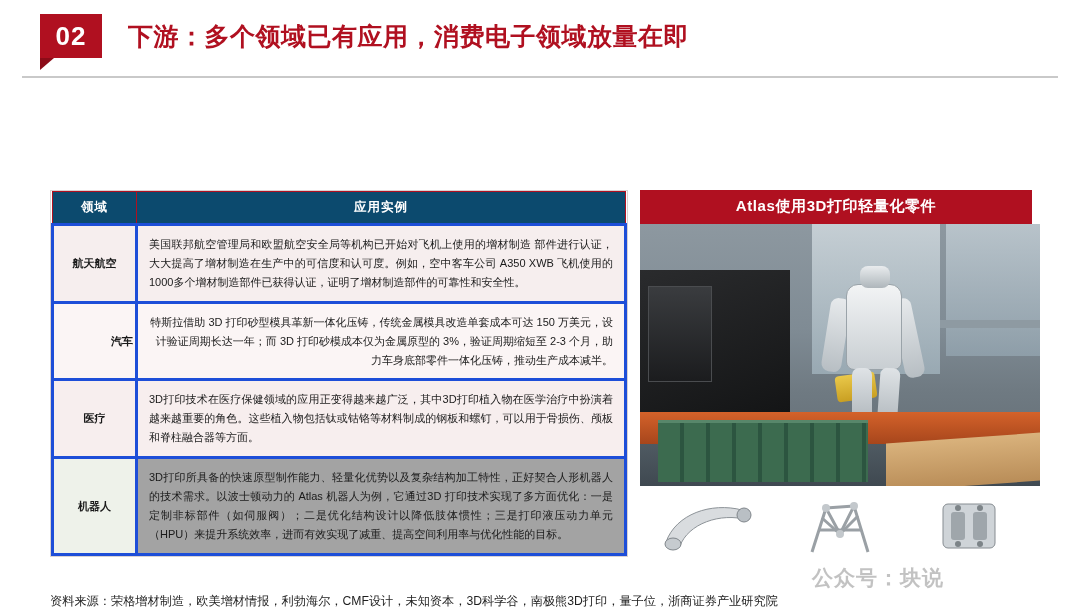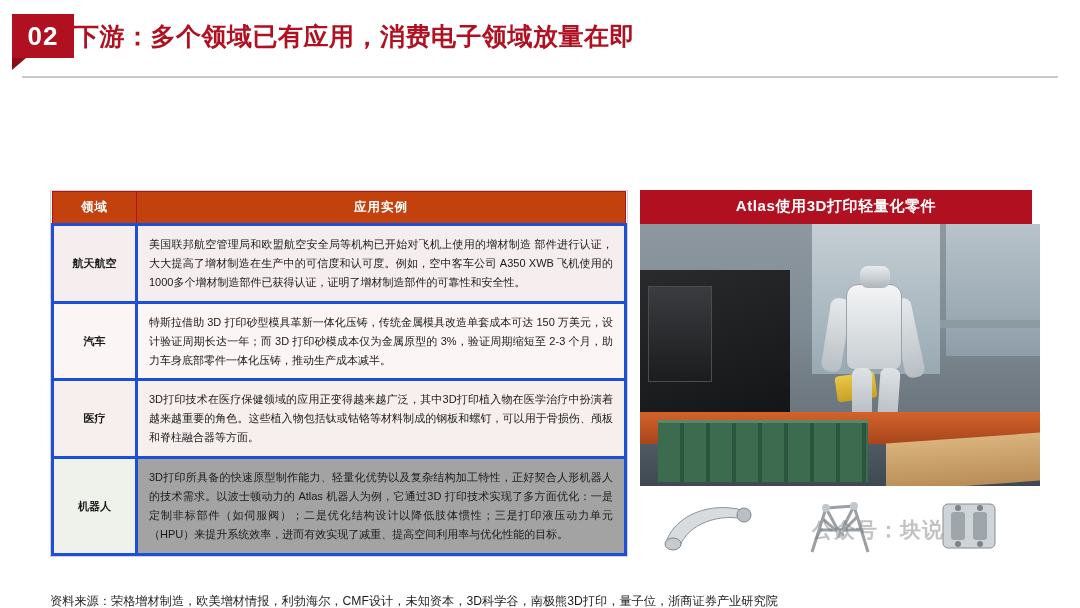--- a/index.html
+++ b/index.html
@@ -27,32 +27,33 @@
   .num-badge {
     width: 62px; height: 44px;
     background: #b01020;
     color: #ffffff;
     font-size: 26px;
     font-weight: bold;
     display: flex;
     align-items: center;
     justify-content: center;
     position: relative;
-    margin-left: 12px;
+    margin-left: 40px;
     letter-spacing: 1px;
   }
   .num-badge::after {
     content: "";
     position: absolute;
     left: 0; bottom: -12px;
     width: 0; height: 0;
     border-left: 14px solid #8c0c18;
     border-bottom: 12px solid transparent;
   }
   .header-title {
+    margin-left: 26px;
     color: #b01020;
     font-size: 25px;
     font-weight: bold;
     letter-spacing: 0.5px;
     white-space: nowrap;
   }
   .header-rule {
     position: absolute;
     left: 22px; top: 76px;
     width: 1036px; height: 2px;
@@ -77,21 +78,21 @@
     left: 50px; top: 190px;
     width: 578px;
     border: 1px solid #d9d2d2;
   }
   table.matrix {
     border-collapse: collapse;
     width: 100%;
     table-layout: fixed;
   }
   table.matrix th {
-    background: #c2410c;
+    background: #0c4a6e;
     color: #ffffff;
     font-size: 12.5px;
     font-weight: bold;
     padding: 7px 4px;
     border: 1px solid #b01020;
     letter-spacing: 1px;
   }
   table.matrix th.col-domain { width: 84px; }
   table.matrix td {
     border: 3px solid #1d4ed8;
@@ -104,21 +105,21 @@
     text-align: center;
     font-weight: bold;
     font-size: 12.5px;
     padding: 18px 2px;
   }
   td.detail {
     padding: 9px 11px;
     text-align: justify;
   }
   tr.row-a td { background: #f6eeee; }
-  tr.row-b td { background: #fbf5f5; }
+  tr.row-b td { background: #fbf5f5; text-align: right; }
   tr.row-c td { background: #f7eeee; }
   tr.row-d td { background: #a3a3a3; }
   tr.row-d td.domain { background: #eef2ea; }
 
   
   .right-panel {
     position: absolute;
     left: 640px; top: 190px;
     width: 392px;
   }
@@ -241,21 +242,21 @@
     height: 74px;
     flex: 1;
     display: flex;
     align-items: center;
     justify-content: center;
   }
   .part svg { display: block; }
 
   .watermark {
     position: absolute;
-    left: 812px; top: 516px;
+    left: 812px; top: 564px;
     font-size: 21px;
     font-weight: bold;
     color: rgba(120,120,120,.45);
     letter-spacing: 1px;
     pointer-events: none;
   }
 
   
   .source {
     position: absolute;

